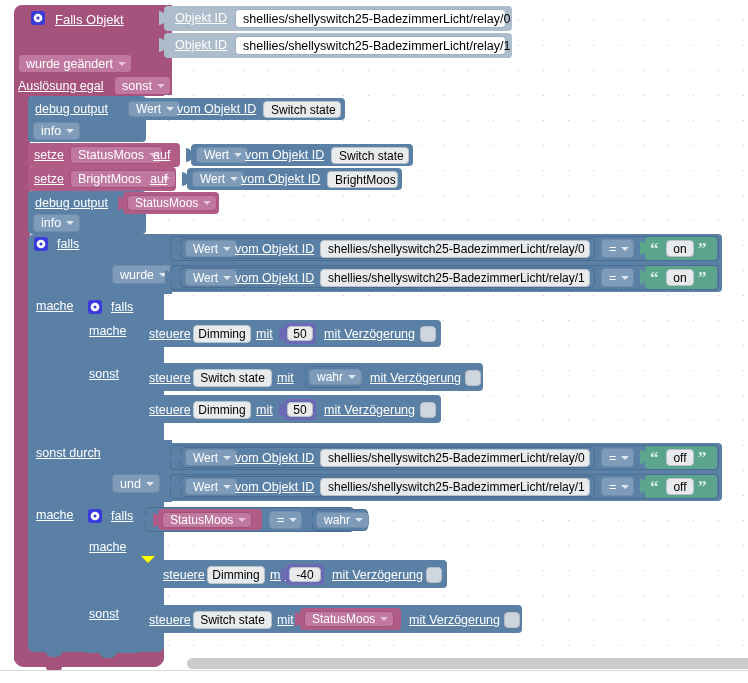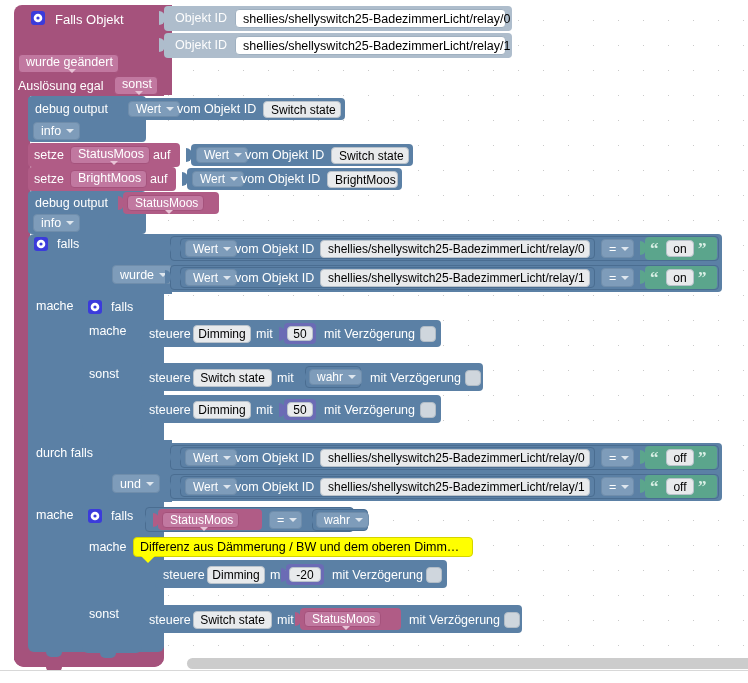--- a/index.html
+++ b/index.html
@@ -32,39 +32,40 @@
   
   .r4{border-radius:4px;}
   .r6{border-radius:6px;}
   .r8{border-radius:8px;}
 
   
   .lbl{
     position:absolute;color:#ffffff;font-size:12.5px;
     line-height:1;white-space:nowrap;
     text-shadow:0 0 0 rgba(0,0,0,0);
+    text-decoration:underline;
   }
 
   
   .field{
     position:absolute;background:#ffffff;border:1px solid #9fb0c0;
     border-radius:4px;color:#000;font-size:12.5px;
     display:flex;align-items:center;padding:0 7px;white-space:nowrap;
     box-sizing:border-box;
   }
   
   .field.grey{background:#e8eaec;border-color:#b9c2cb;}
   
   .dd{
     position:absolute;border-radius:4px;color:#fff;font-size:12.5px;
     display:flex;align-items:center;padding:0 5px 0 7px;white-space:nowrap;
     box-sizing:border-box;
   }
   .dd.blue  {background:#7e9cba;border:1px solid #6f8dab;}
-  .dd.pink  {background:#c178a0;border:1px solid #a5527c;flex-direction:column;}
+  .dd.pink  {background:#c178a0;border:1px solid #a5527c;}
   .dd-arrow{
     margin-left:5px;width:0;height:0;
     border-left:4.5px solid transparent;border-right:4.5px solid transparent;
     border-top:4.5px solid rgba(255,255,255,.75);
   }
   .dd.pink .dd-arrow{border-top-color:#e8c3d6;}
 
   
   .cbx{
     position:absolute;width:14px;height:14px;border-radius:4px;
@@ -236,21 +237,21 @@
   <div class="blk c-blue" style="left:150px;top:440px;width:22px;height:62px;"></div>
 
   <div class="gear" style="left:34px;top:237px;">
     <svg width="10" height="10" viewBox="0 0 10 10" aria-hidden="true">
       <circle cx="5" cy="5" r="4.3" fill="#ffffff"></circle>
       <circle cx="5" cy="5" r="1.6" fill="#3b3bdb"></circle>
     </svg>
   </div>
   <div class="lbl" style="left:57px;top:238px;">falls</div>
   <div class="lbl" style="left:36px;top:300px;">mache</div>
-  <div class="lbl" style="left:36px;top:447px;">durch falls</div>
+  <div class="lbl" style="left:36px;top:447px;">sonst durch</div>
   <div class="lbl" style="left:36px;top:509px;">mache</div>
 
   <div class="blk c-blue r4" style="left:108px;top:234px;width:614px;height:58px;"></div>
   <div class="notch c-blue" style="left:103px;top:240px;"></div>
   <div class="dd blue" style="left:112px;top:265px;height:19px;">
     <span>wurde</span>
     <span class="dd-arrow"></span>
   </div>
 
   <div class="blk c-blue r4" style="left:170px;top:236px;width:549px;height:25px;border:1px solid #4a6d91;"></div>
@@ -409,30 +410,29 @@
     <span>=</span>
     <span class="dd-arrow"></span>
   </div>
   <div class="blk c-blue r4" style="left:312px;top:509px;width:56px;height:22px;border:1px solid #4a6d91;"></div>
   <div class="notch c-blue" style="left:307px;top:513px;"></div>
   <div class="dd blue" style="left:316px;top:512px;height:16px;font-size:12px;">
     <span>wahr</span>
     <span class="dd-arrow"></span>
   </div>
 
-  <div class="comment" style="left:133px;top:537px;width:340px;height:20px;">Differenz aus Dämmerung / BW und dem oberen Dimm…</div>
   <div class="comment-tail" style="left:141px;top:556px;"></div>
 
   <div class="blk c-blue r4" style="left:155px;top:560px;width:292px;height:28px;"></div>
   <div class="lbl" style="left:163px;top:569px;">steuere</div>
   <div class="field grey" style="left:207px;top:566px;width:58px;height:18px;font-size:12px;justify-content:center;padding:0;">Dimming</div>
   <div class="lbl" style="left:270px;top:569px;">mit</div>
   <div class="blk c-purple r4" style="left:286px;top:564px;width:38px;height:21px;"></div>
   <div class="notch c-purple" style="left:281px;top:568px;"></div>
-  <div class="field grey" style="left:289px;top:567px;width:32px;height:15px;font-size:12px;justify-content:center;padding:0;">-20</div>
+  <div class="field grey" style="left:289px;top:567px;width:32px;height:15px;font-size:12px;justify-content:center;padding:0;">-40</div>
   <div class="lbl" style="left:332px;top:569px;">mit Verzögerung</div>
   <div class="cbx" style="left:426px;top:567px;"></div>
 
   <div class="blk c-blue r4" style="left:141px;top:605px;width:381px;height:28px;"></div>
   <div class="lbl" style="left:149px;top:614px;">steuere</div>
   <div class="field grey" style="left:193px;top:611px;width:79px;height:18px;font-size:12px;justify-content:center;padding:0;">Switch state</div>
   <div class="lbl" style="left:277px;top:614px;">mit</div>
   <div class="blk c-pink-l r4" style="left:300px;top:608px;width:101px;height:22px;"></div>
   <div class="notch c-pink-l" style="left:295px;top:612px;"></div>
   <div class="dd pink" style="left:304px;top:611px;height:16px;font-size:12px;">

